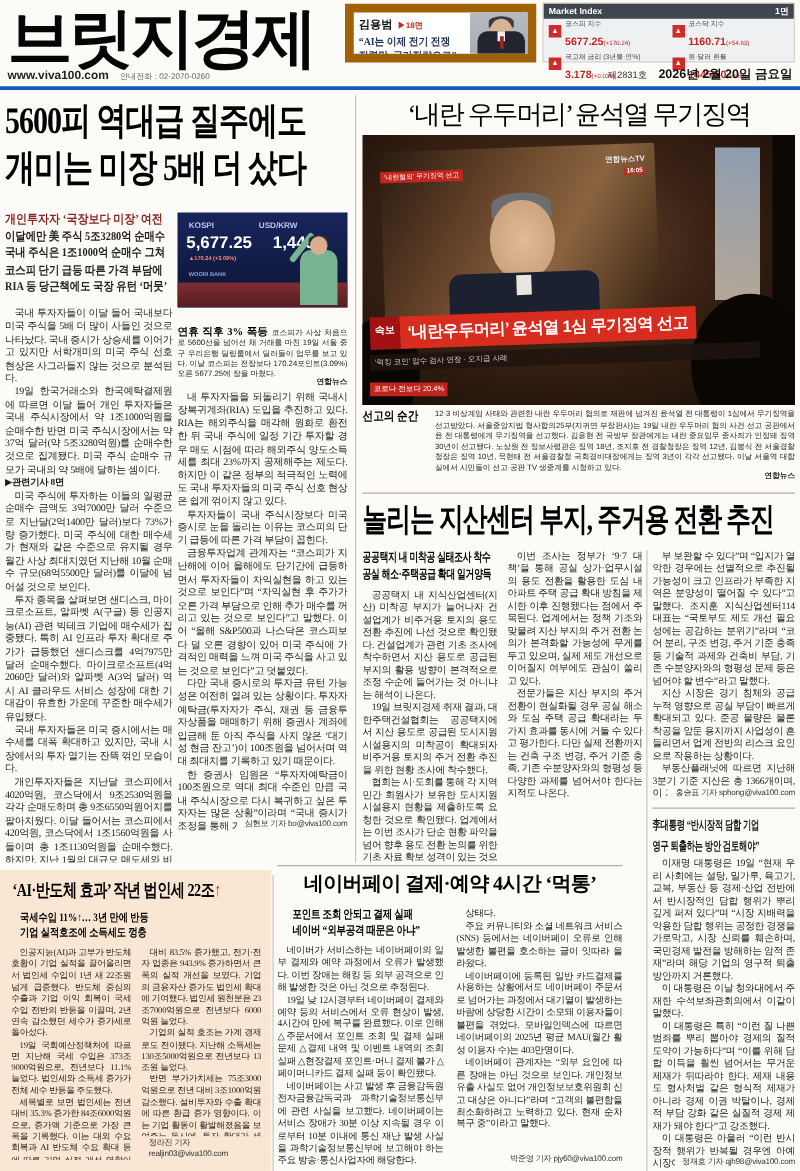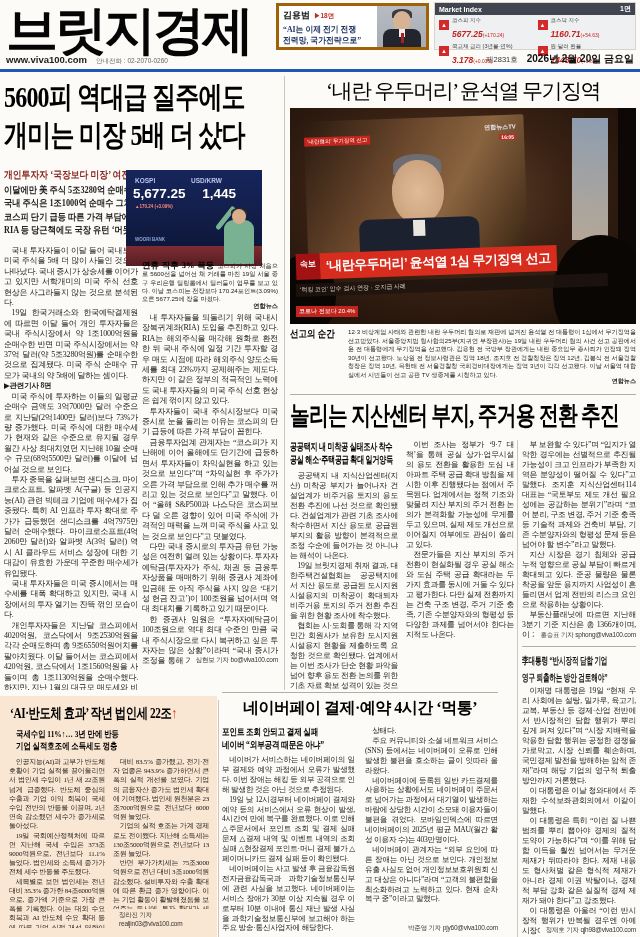--- a/index.html
+++ b/index.html
@@ -4,21 +4,21 @@
 <style>
   * { margin:0; padding:0; box-sizing:border-box; }
   html,body { background:#e8e6e0; }
   .page { position:relative; width:640px; height:937px; background:#fcfbf7; overflow:hidden;
           font-family:"Liberation Serif","DejaVu Serif",serif; color:#1a1a1a; margin:0 auto; }
   .abs { position:absolute; }
 
   
   .masthead { left:6px; top:-4px; font-family:"Liberation Sans",sans-serif; font-weight:900;
               font-size:52px; letter-spacing:-3px; color:#050505; white-space:nowrap; }
-  .promo { left:276px; top:3px; width:153px; height:47px; border:3px solid #a16207; display:flex; background:#fff; }
+  .promo { left:276px; top:3px; width:153px; height:47px; border:7px solid #a16207; display:flex; background:#fff; }
   .promo-text { width:101px; padding:3px 4px; overflow:hidden; }
   .promo-name-row { display:flex; align-items:baseline; gap:4px; font-family:"Liberation Sans",sans-serif; }
   .promo-name { font-size:9px; font-weight:bold; color:#111; }
   .page-ref { font-size:6.5px; color:#c22d20; font-weight:bold; }
   .promo-quote { margin-top:2px; font-weight:bold; font-size:8.5px; line-height:1.25; color:#20345f; white-space:nowrap;
                  transform:scaleX(.92); transform-origin:0 50%; }
   .promo-photo { position:relative; width:50px; background:linear-gradient(#b7bbc2,#a7abb3); overflow:hidden; }
   .p-head { position:absolute; left:16px; top:5px; width:18px; height:20px; background:#d7b295; border-radius:50% 50% 46% 46%; }
   .p-hair { position:absolute; left:15px; top:3px; width:20px; height:9px; background:#3a3a40; border-radius:50% 50% 0 0; }
   .p-suit { position:absolute; left:6px; bottom:0; width:38px; height:18px; background:#23252e; border-radius:8px 8px 0 0; }
@@ -28,21 +28,21 @@
   .market { left:434px; top:2px; width:202px; height:48px; border:1px solid #d8d4cc; background:#eef0f1;
             font-family:"Liberation Sans",sans-serif; }
   .market-head { height:12px; background:#40454f; color:#fff; display:flex; justify-content:space-between;
                  align-items:center; padding:0 4px; font-size:7px; font-weight:bold; }
   .market-grid { display:grid; grid-template-columns:1fr 1fr; padding:2px 4px; column-gap:5px; row-gap:2px; }
   .mi-item { display:flex; gap:3px; align-items:flex-start; }
   .mi-tri { width:10px; height:10px; background:#d22a2a; color:#fff; font-size:6px; line-height:10px;
             text-align:center; margin-top:3px; flex:none; }
   .mi-label { font-size:5.5px; color:#444; line-height:1.1; }
   .mi-valrow { white-space:nowrap; }
-  .mi-value { font-size:8.5px; font-weight:bold; color:#c4241f;font-style:italic; }
+  .mi-value { font-size:8.5px; font-weight:bold; color:#c4241f; }
   .mi-change { font-size:5px; color:#c4241f; }
 
   .infobar { left:6px; top:53px; width:628px; height:13px; display:flex; justify-content:space-between;
              align-items:flex-end; font-family:Liberation Sans, sans-serif; }
   .ib-left,.ib-right { display:flex; align-items:baseline; gap:9px; }
   .site { font-size:9.5px; font-weight:bold; color:#222; }
   .phone { font-size:6.5px; color:#666; }
   .issue { font-size:7.5px; color:#333; }
   .date { font-size:10px; font-weight:bold; color:#111; }
   .bluebar { left:0; top:69px; width:640px; height:3px; background:#1c59b0; }
@@ -61,21 +61,21 @@
   .lead-headline .condense { font-size:30px; line-height:38px; letter-spacing:-1px; transform:scaleX(.80); }
   .kicker { left:4px; top:168px; width:134px; font-size:10px; font-weight:900; color:#8b2525; white-space:nowrap;
             transform:scaleX(.88); transform-origin:0 50%; }
   .leadlines { left:4px; top:184px; width:134px; font-size:9.5px; line-height:13.4px; font-weight:bold; color:#222; }
   .leadlines div { white-space:nowrap; transform:scaleX(.87); transform-origin:0 50%; }
   .leadcol { font-size:8px; line-height:10.4px; letter-spacing:-.2px; }
   .lead-c1 { left:4px; top:246px; width:134px; height:444px; }
   .lead-c2 { left:142px; top:313px; width:136px; height:352px; }
   .related { text-align:right; font-size:7.5px; font-weight:bold; text-indent:0 !important; }
 
-  .photoA { left:126px; top:170px; width:136px; height:96px; background:linear-gradient(180deg,#17255c 0%,#101a40 68%,#0b1430 100%);
+  .photoA { left:142px; top:170px; width:136px; height:76px; background:linear-gradient(180deg,#17255c 0%,#101a40 68%,#0b1430 100%);
             overflow:hidden; }
   .pa-txt { position:absolute; color:#b9c4ee; font-family:"Liberation Sans",sans-serif; font-weight:bold; }
   .pa-kospi { left:9px; top:7px; font-size:6.5px; }
   .pa-usd { right:40px; top:7px; font-size:6.5px; }
   .pa-big1 { left:7px; top:16px; font-size:13.5px; color:#fff; }
   .pa-big2 { right:26px; top:16px; font-size:13.5px; color:#fff; }
   .pa-chg { left:9px; top:34px; font-size:4.5px; color:#ff8a80; }
   .pa-bank { left:9px; bottom:24px; font-size:4.5px; color:#8fa2da; }
   .pa-seats { position:absolute; left:0; bottom:0; width:100%; height:20px; background:linear-gradient(#7e2d33,#551d22); }
   .pa-body { position:absolute; right:8px; bottom:2px; width:30px; height:44px; background:#79b193; border-radius:9px 9px 0 0; }
@@ -139,21 +139,21 @@
   
   .hr-pres { left:522px; top:646px; width:114px; }
   .pres { left:522px; top:653px; width:114px; height:282px; }
   .pres-headline { font-size:10px; line-height:16.5px; font-weight:700; margin-bottom:0; }
   .pres-headline div { white-space:nowrap; transform:scaleX(.66); transform-origin:0 50%; }
 
   
   .hr-npay { left:222px; top:692px; width:276px; }
   .n-headline { left:222px; top:698px; width:276px; text-align:center; font-size:16px; line-height:20px;
                 font-weight:900; letter-spacing:-.5px; color:#000; }
-  .n-sub { margin-bottom:4px; font-size:9.5px; line-height:12.5px; }
+  .n-sub { margin-bottom:4px; font-size:9.5px; line-height:12.5px;margin-left:12px; }
   .n-sub div { transform:scaleX(.80); }
   .n-c1 { left:222px; top:726px; width:133px; height:207px; }
   .n-c2 { left:365px; top:726px; width:133px; height:207px; }
   .n-c1 .smallcol, .n-c1 p, .n-c2 p { font-size:7.6px; line-height:9.9px; }
 
   
   .taxbox { left:0; top:696px; width:217px; height:241px; background:#fae7d3; }
   .t-headline { position:absolute; left:10px; top:8px; font-weight:900; color:#000; }
   .t-headline .condense { font-size:14.5px; line-height:18px; transform:scaleX(.78); letter-spacing:-.5px; }
   .t-arrow { color:#d2281e; }

